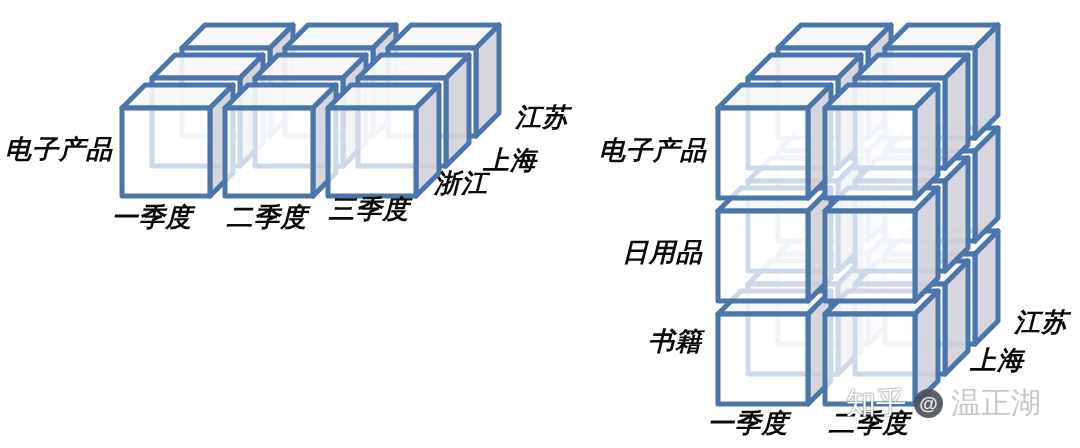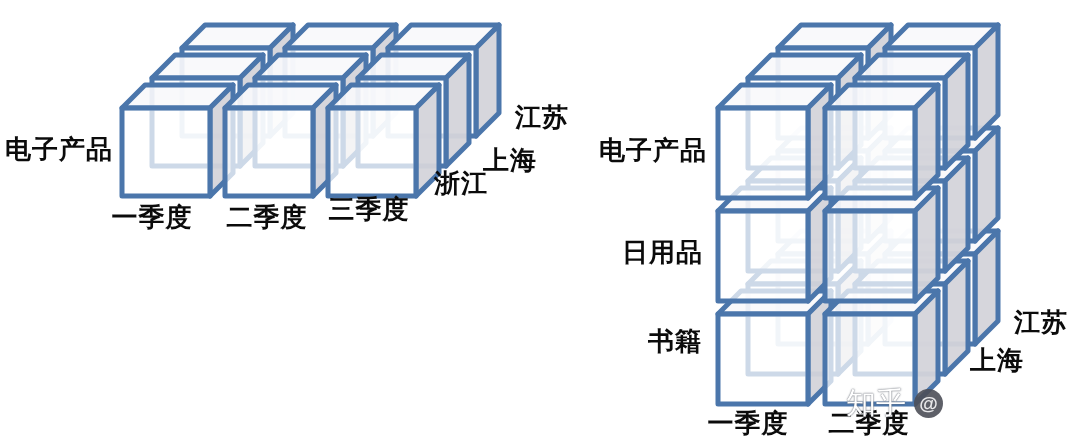--- a/index.html
+++ b/index.html
@@ -18,20 +18,21 @@
   }
   .labels { position: absolute; left: 0; top: 0; width: 1080px; height: 448px; pointer-events: none; }
   .dim-label {
     position: absolute;
     font-weight: 700;
     font-size: 26px;
     line-height: 1.05;
     color: #0b0b0b;
     white-space: nowrap;
     letter-spacing: 1px;
+    font-style: italic;
   }
   .dim-label.centered { transform: translateX(-50%); text-align: left; }
   .watermark {
     position: absolute;
     left: 846px; top: 383px;
     display: flex;
     align-items: center;
     gap: 8px;
     font-size: 30px;
     font-weight: 400;
@@ -218,15 +219,16 @@
       <div class="dim-label" style="left: 648px; top: 328px;">书籍</div>
       <div class="dim-label centered" style="left: 748px; top: 410px;">一季度</div>
       <div class="dim-label centered" style="left: 869px; top: 410px;">二季度</div>
       <div class="dim-label" style="left: 1014px; top: 309px;">江苏</div>
       <div class="dim-label" style="left: 970px; top: 347px;">上海</div>
     </div>
 
   <div class="watermark">
     <span class="wm-brand">知乎</span>
     <span class="wm-avatar">@</span>
+    <span class="wm-name">温正湖</span>
   </div>
 
 </div>
 
 </body></html>

